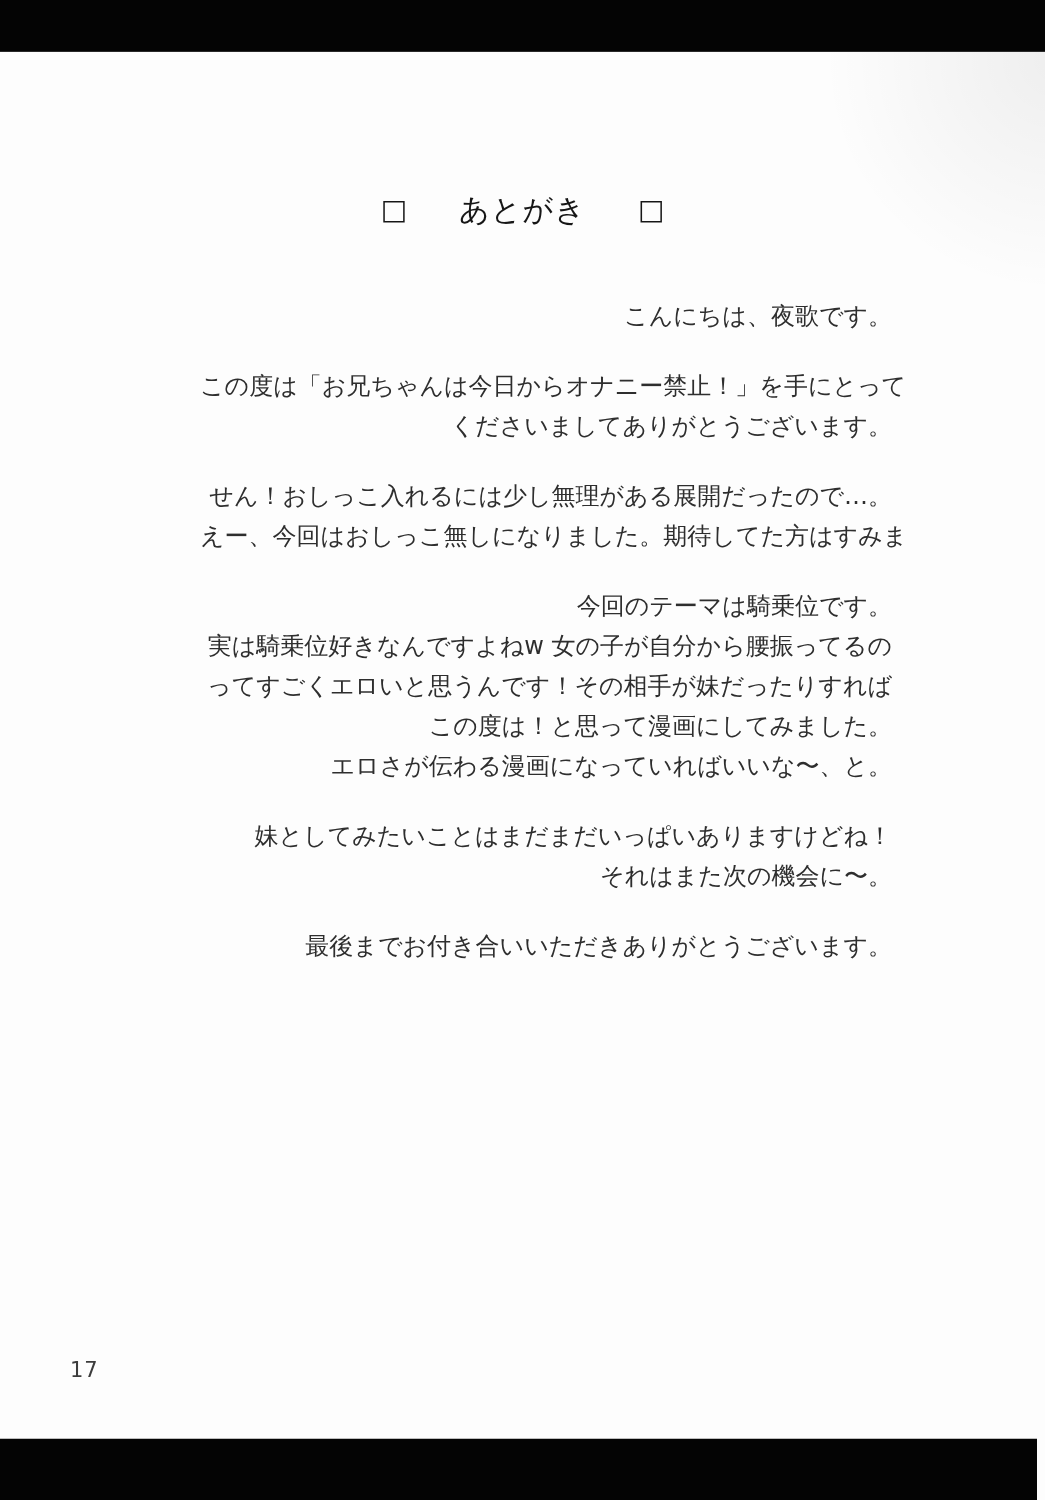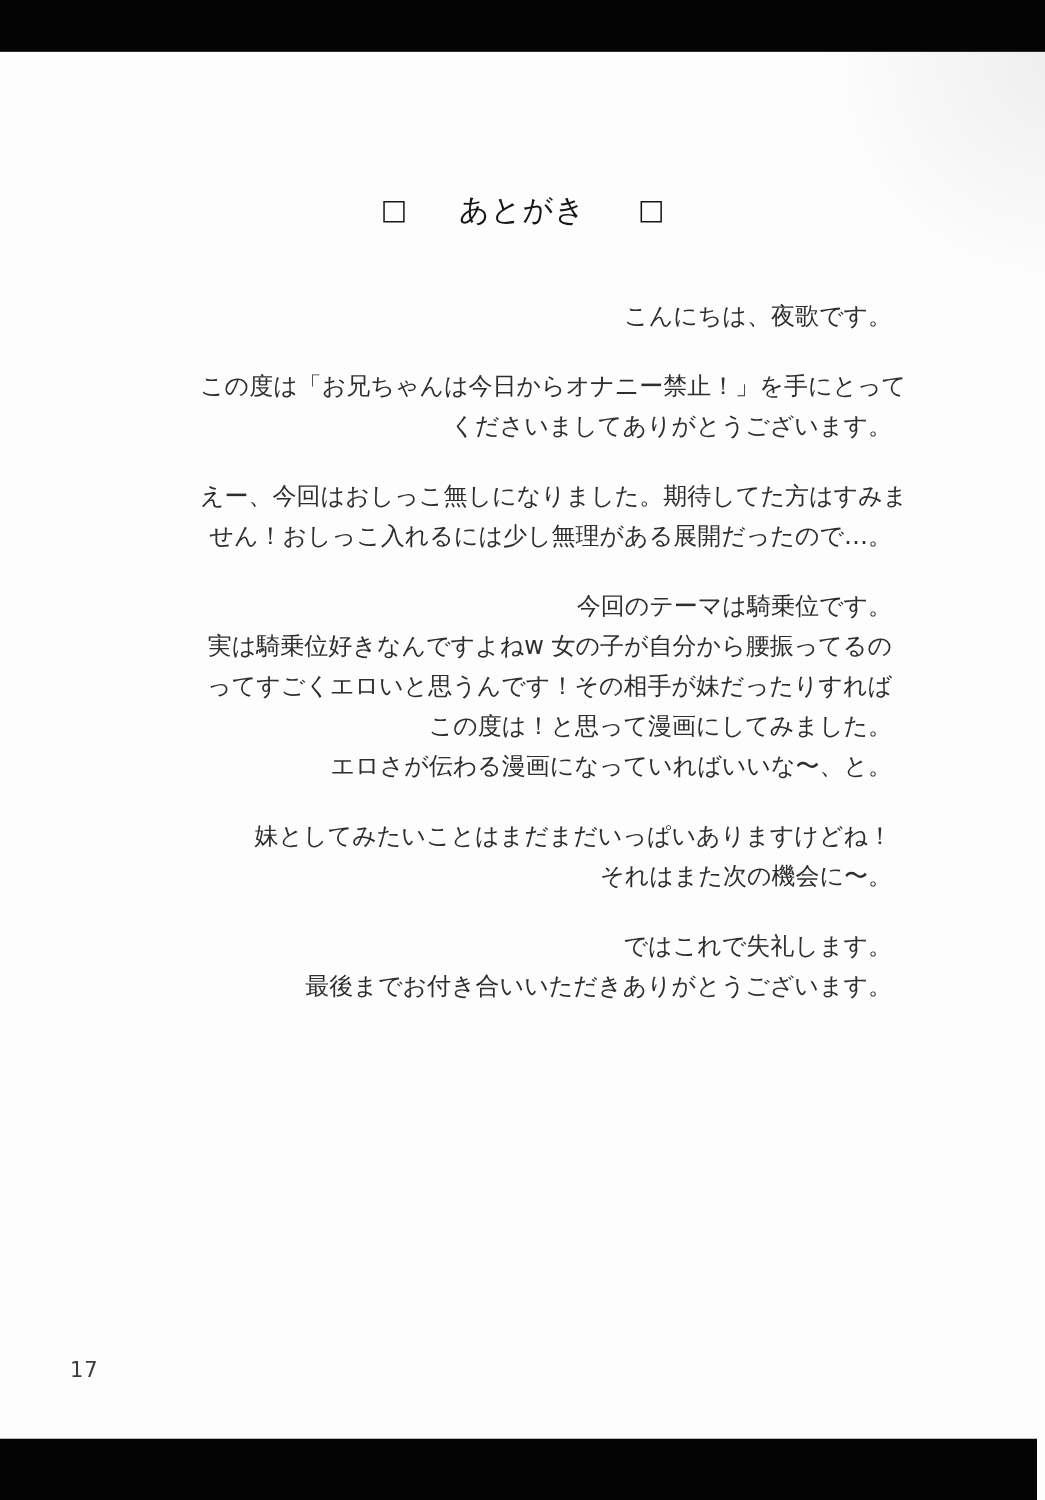--- a/index.html
+++ b/index.html
@@ -79,39 +79,38 @@
     <p>
       <span class="line" style="display: block;">こんにちは、夜歌です。</span>
     </p>
 
     <p>
       <span class="line" style="display: block;">この度は「お兄ちゃんは今日からオナニー禁止！」を手にとって</span>
       <span class="line" style="display: block;">くださいましてありがとうございます。</span>
     </p>
 
     <p>
+      <span class="line" style="display: block;">せん！おしっこ入れるには少し無理がある展開だったので…。</span>
       <span class="line" style="display: block;">えー、今回はおしっこ無しになりました。期待してた方はすみま</span>
-      <span class="line" style="display: block;">せん！おしっこ入れるには少し無理がある展開だったので…。</span>
     </p>
 
     <p>
       <span class="line" style="display: block;">今回のテーマは騎乗位です。</span>
       <span class="line" style="display: block;">実は騎乗位好きなんですよねw 女の子が自分から腰振ってるの</span>
       <span class="line" style="display: block;">ってすごくエロいと思うんです！その相手が妹だったりすれば</span>
       <span class="line" style="display: block;">この度は！と思って漫画にしてみました。</span>
       <span class="line" style="display: block;">エロさが伝わる漫画になっていればいいな〜、と。</span>
     </p>
 
     <p>
       <span class="line" style="display: block;">妹としてみたいことはまだまだいっぱいありますけどね！</span>
       <span class="line" style="display: block; font-family: Liberation Serif, serif;">それはまた次の機会に〜。</span>
     </p>
 
     <p>
-      <span class="line" style="display: block;">ではこれで失礼します。</span>
       <span class="line" style="display: block;">最後までお付き合いいただきありがとうございます。</span>
     </p>
 
   </div>
 
   <div class="page-number">17</div>
 
   <div class="band band-bottom"></div>
 
 </div>

